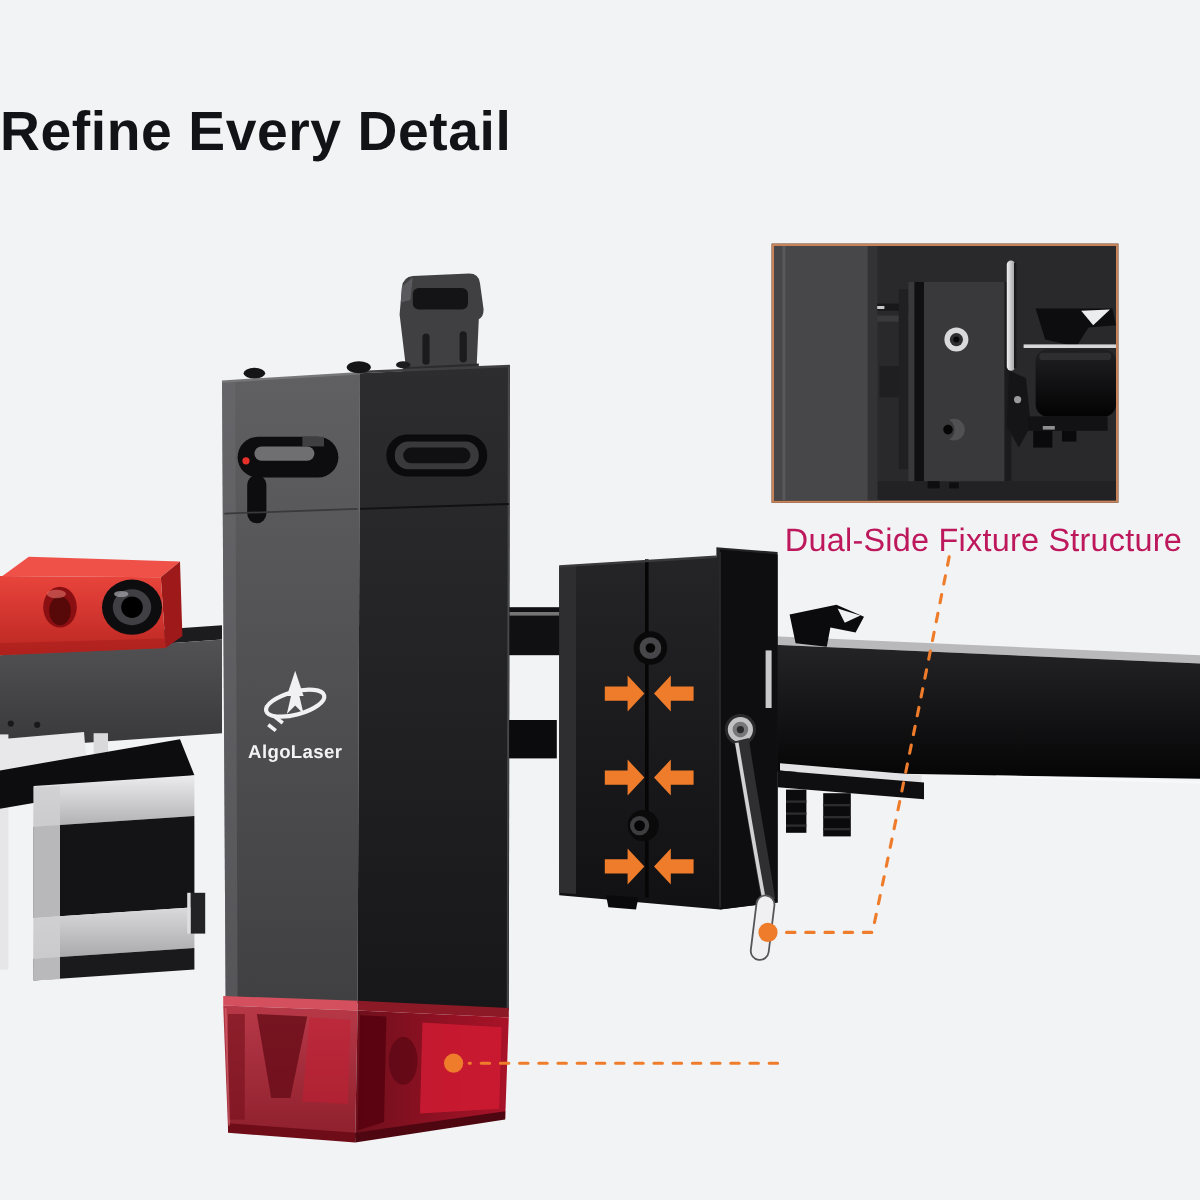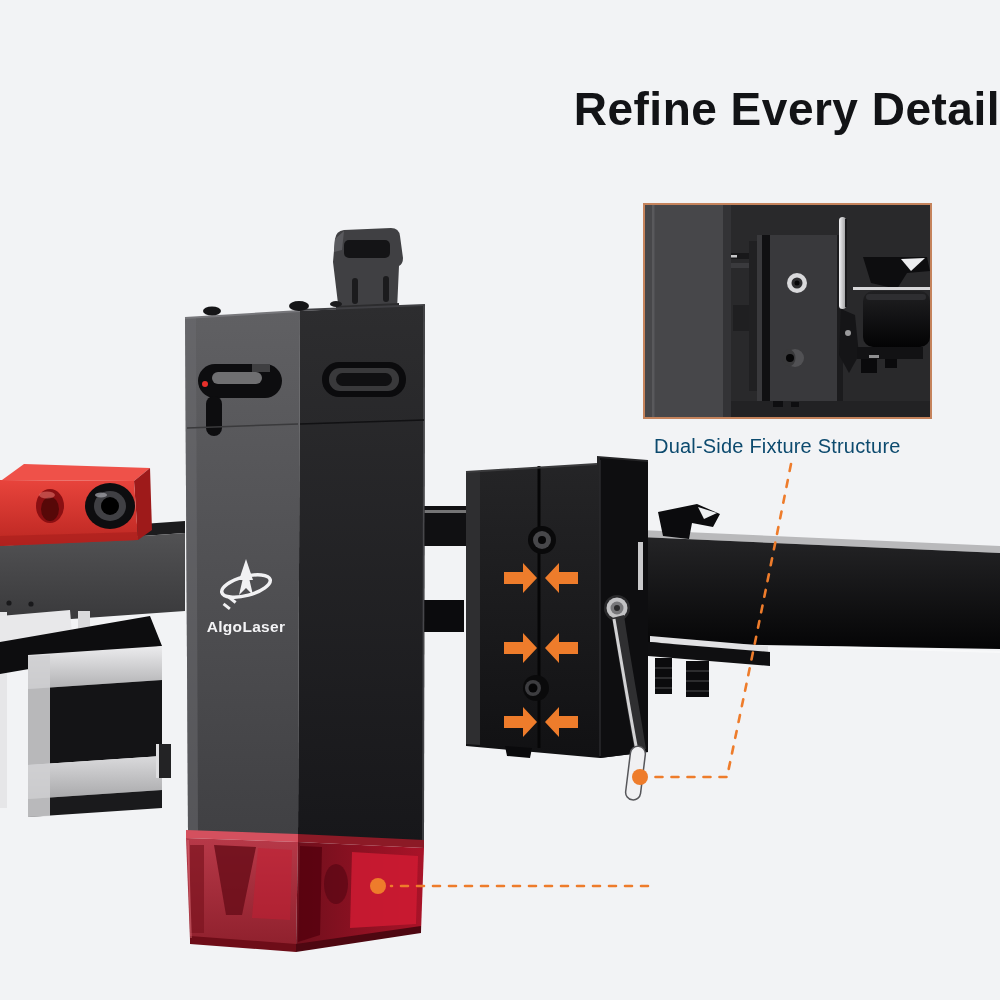--- a/index.html
+++ b/index.html
@@ -2,30 +2,30 @@
 <html><head>
 <meta charset="utf-8">
 <style>
   html,body{margin:0;padding:0;background:#e7e8ea;}
   .canvas{
     position:relative;width:1000px;height:1000px;margin:0 auto;
     background:#f2f3f5;overflow:hidden;
     font-family:"Liberation Sans","DejaVu Sans",sans-serif;
   }
   .page-title{
-    position:absolute;left:0;right:0;top:82px;text-align:right;
+    position:absolute;left:0;right:0;top:82px;text-align:left;
     font-size:46px;font-weight:700;color:#121316;letter-spacing:.5px;
   }
   .scene{position:absolute;left:0;top:0;}
   .inset{
     position:absolute;left:643px;top:203px;width:289px;height:216px;
     border:2px solid #c5835c;box-sizing:border-box;background:#2b2b2d;
   }
   .callout-label{
-    position:absolute;font-size:20px;font-weight:400;color:#0c4a6e;letter-spacing:.2px;
+    position:absolute;font-size:27px;font-weight:400;color:#be185d;letter-spacing:.2px;
     white-space:nowrap;
   }
   .label-fixture{left:654px;top:435px;}
   .label-cover{left:655px;top:873px;}
 </style>
 </head>
 <body>
 
 <div class="canvas">
 

